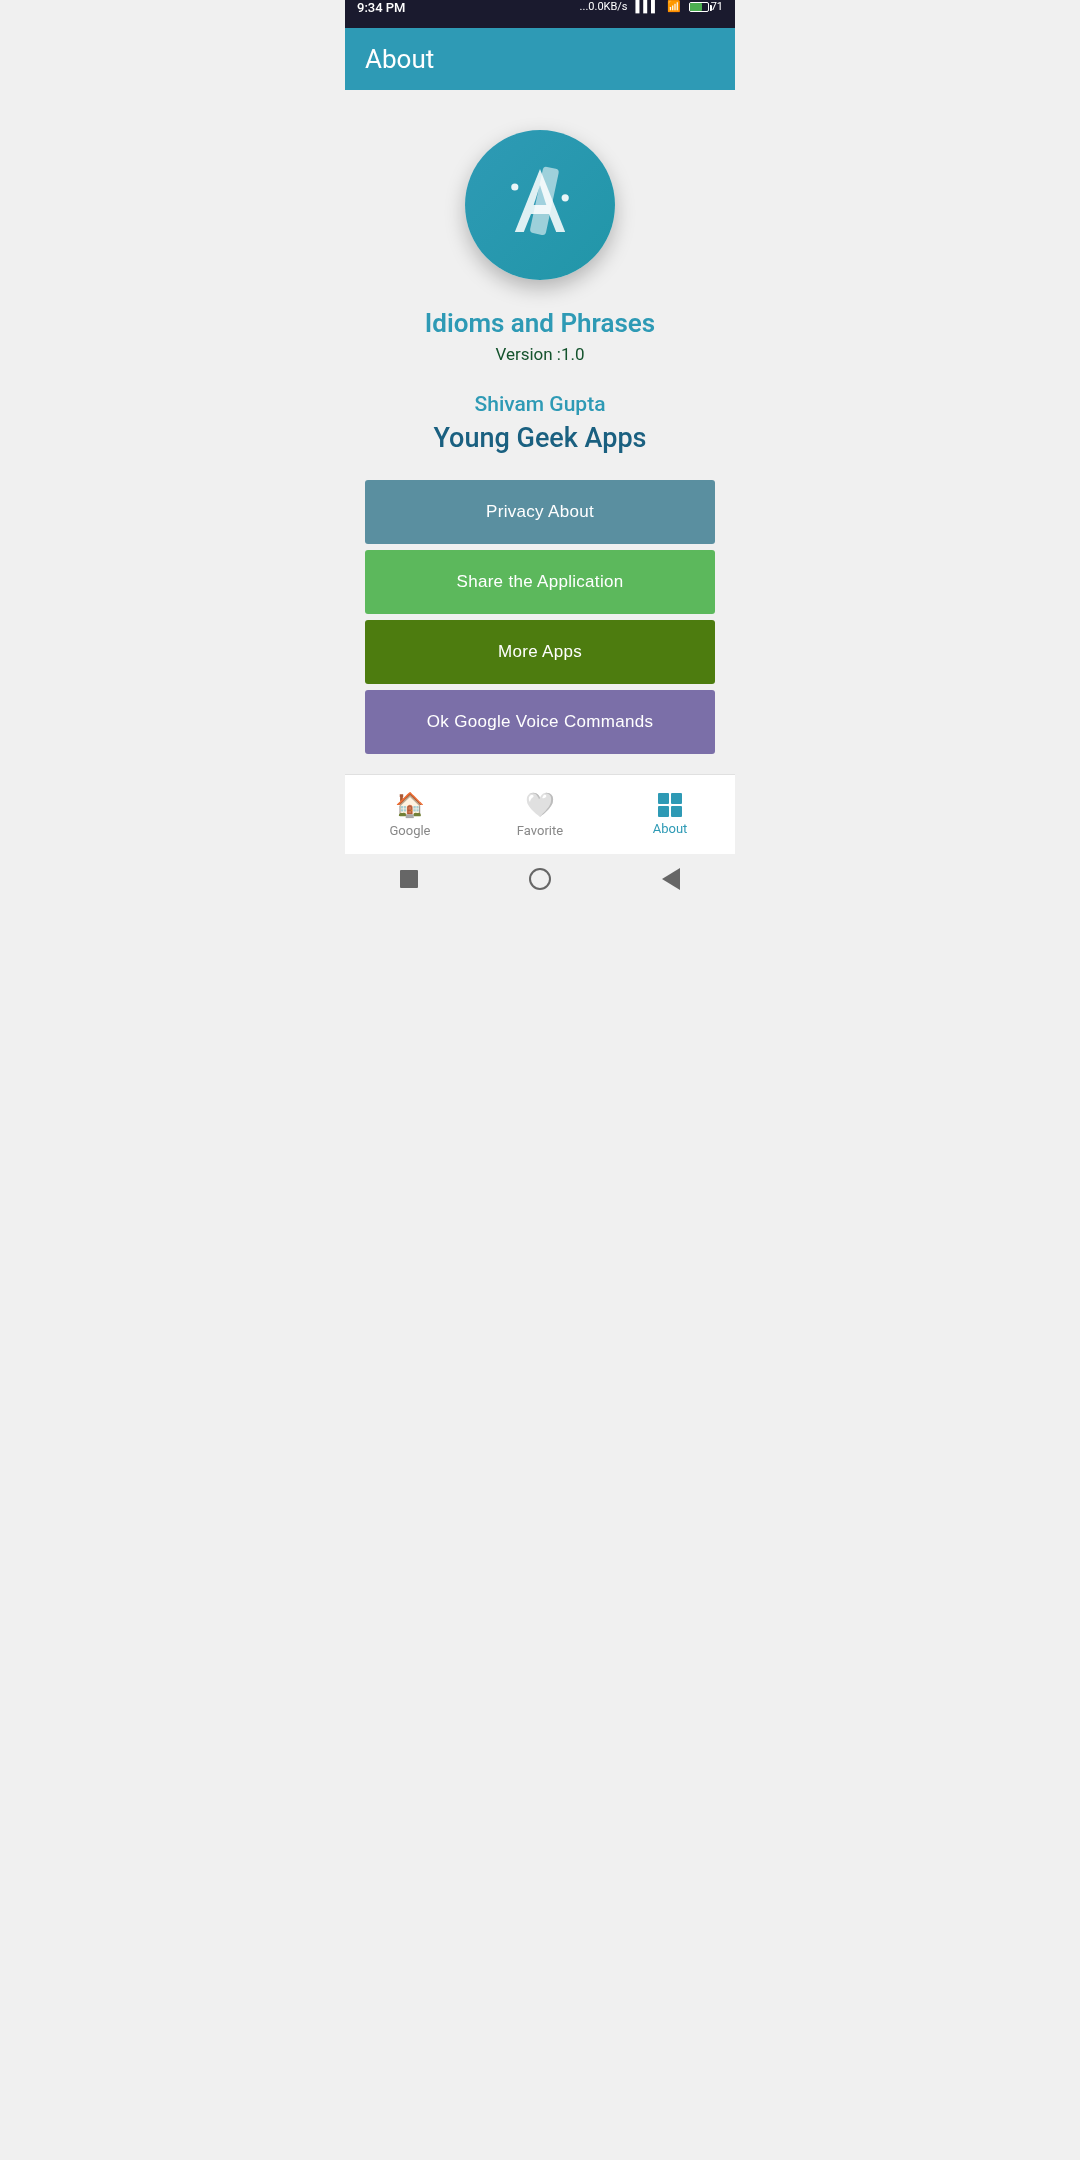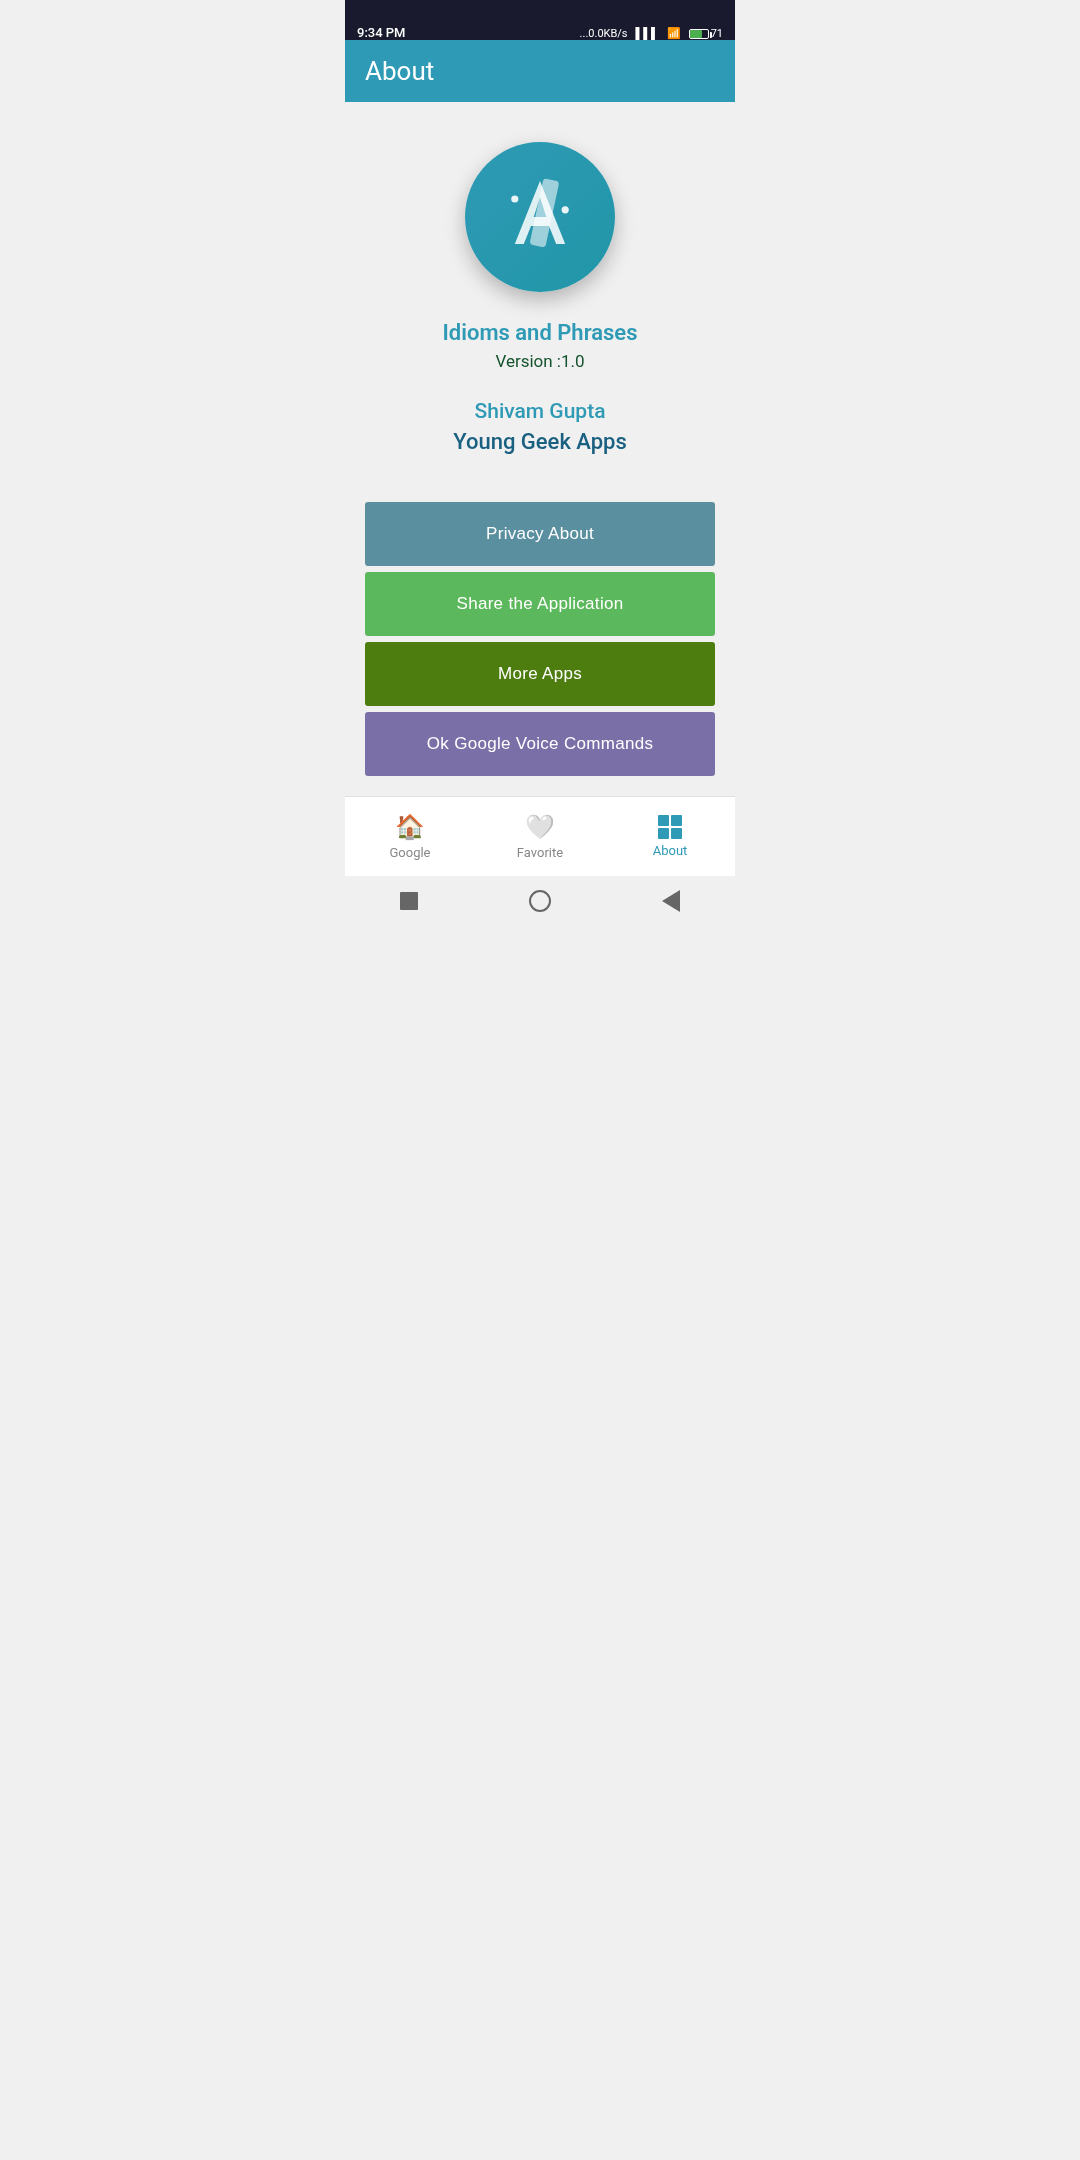--- a/index.html
+++ b/index.html
@@ -16,23 +16,23 @@
       font-family: 'Roboto', Arial, sans-serif;
       display: flex;
       flex-direction: column;
       margin: 0 auto;
       position: relative;
     }
 
     
     .status-bar {
       background: #1a1a2e;
-      height: 40px;
-      display: flex;
-      align-items: flex-end;
+      height: 28px;
+      display: flex;
+      align-items: flex-start;
       justify-content: space-between;
       padding: 0 12px;
       flex-shrink: 0;
     }
 
     .status-time {
       color: white;
       font-size: 13px;
       font-weight: 500;
     }
@@ -118,21 +118,21 @@
     }
 
     .app-icon-svg {
       width: 90px;
       height: 90px;
     }
 
     
     .app-name {
       color: #2e9ab5;
-      font-size: 22px;
+      font-size: 26px;
       font-weight: 600;
       text-align: center;
       margin-bottom: 6px;
     }
 
     .app-version {
       color: #14532d;
       font-size: 17px;
       text-align: center;
       margin-bottom: 28px;
@@ -141,24 +141,24 @@
     .developer-name {
       color: #2e9ab5;
       font-size: 21px;
       font-weight: 500;
       text-align: center;
       margin-bottom: 6px;
     }
 
     .company-name {
       color: #1a6080;
-      font-size: 22px;
+      font-size: 27px;
       font-weight: 500;
       text-align: center;
-      margin-bottom: 48px;
+      margin-bottom: 26px;
     }
 
     
     .buttons-container {
       width: 100%;
       display: flex;
       flex-direction: column;
       gap: 6px;
     }
 

